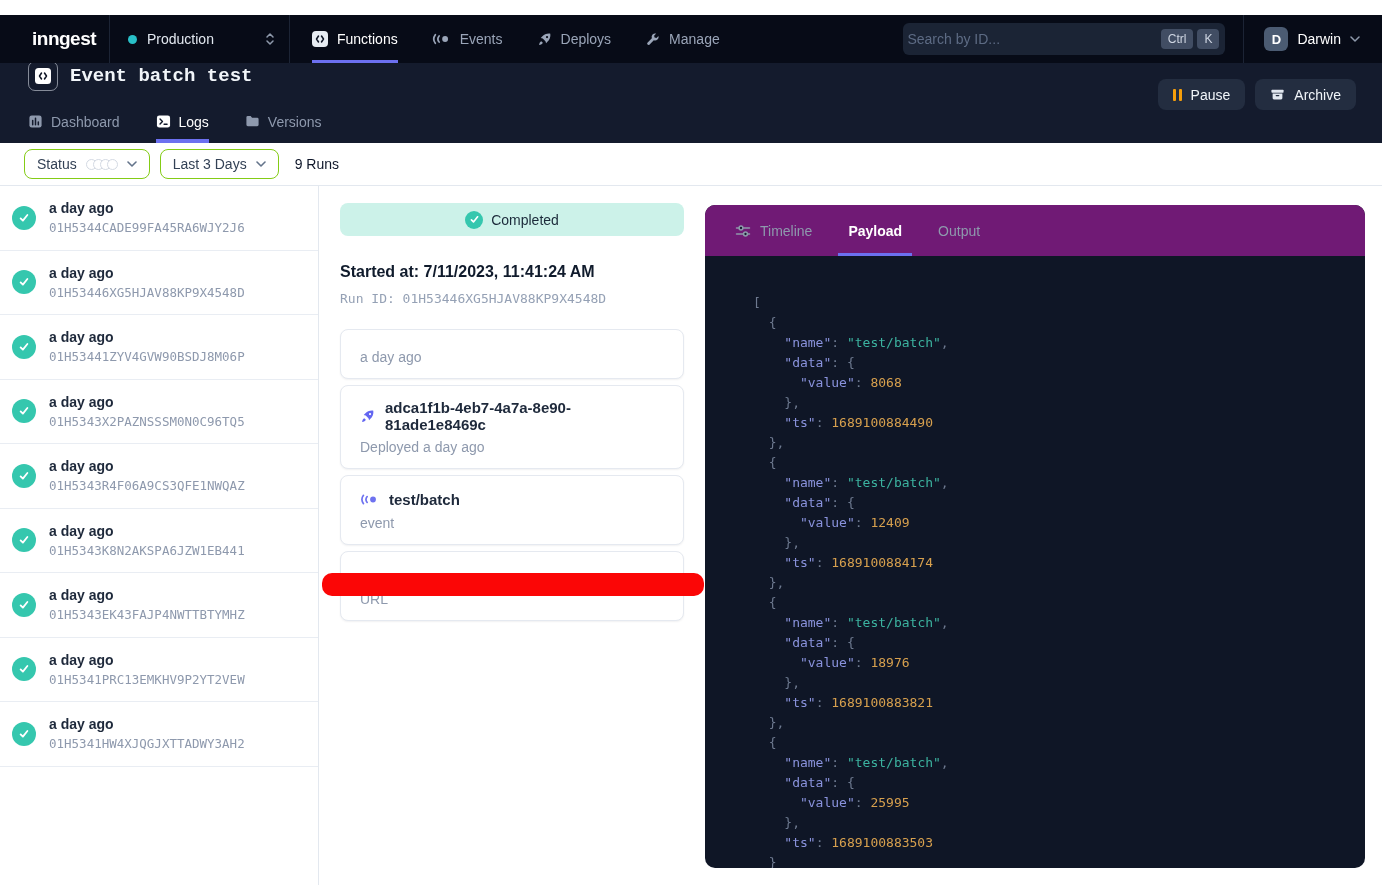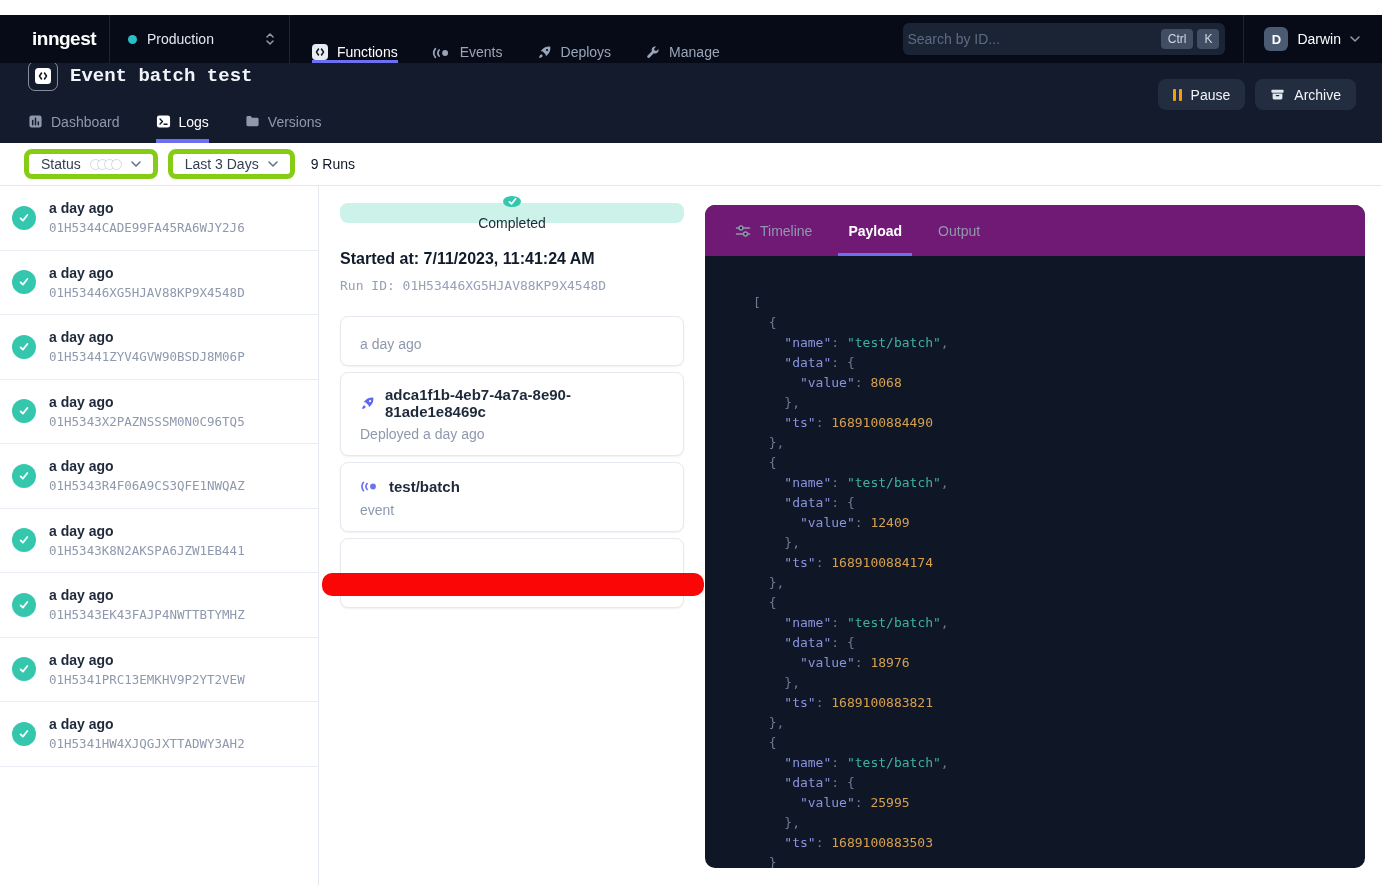--- a/index.html
+++ b/index.html
@@ -7,21 +7,21 @@
   body { font-family:"Liberation Sans", sans-serif; background:#ffffff; position:relative; color:#1e293b; }
 
   
   .topnav { position:absolute; left:0; top:15px; width:1382px; height:48px; background:#070b17; display:flex; align-items:stretch; z-index:20; }
   .logo-wrap { width:110px; display:flex; align-items:center; padding-left:32px; border-right:1px solid #1c2435; }
   .logo { color:#fff; font-weight:800; font-size:19px; letter-spacing:-0.5px; }
   .env-switch { width:180px; display:flex; align-items:center; gap:10px; padding:0 14px 0 18px; border-right:1px solid #1c2435; cursor:pointer; }
   .env-dot { width:9px; height:9px; border-radius:50%; background:#28c0c8; flex:0 0 auto; }
   .env-label { color:#e2e8f0; font-size:14px; flex:1; }
   .nav-tabs { display:flex; align-items:stretch; gap:34px; margin-left:22px; }
-  .nav-tab { display:flex; align-items:flex-end; gap:9px; color:#9aa5b8; font-size:14px; border-bottom:3px solid transparent; padding-top:3px; cursor:pointer; }
+  .nav-tab { display:flex; align-items:center; gap:9px; color:#9aa5b8; font-size:14px; border-bottom:3px solid transparent; padding-top:3px; cursor:pointer; }
   .nav-tab.active { color:#ffffff; border-bottom-color:#6c70f0; }
   .searchbox { margin-left:auto; margin-right:18px; align-self:center; width:322px; height:32px; background:#1b2435; border-radius:6px; display:flex; align-items:center; padding:0 6px 0 4px; }
   .searchbox input { flex:1; background:transparent; border:none; outline:none; color:#cbd5e1; font-size:14px; font-family:"Liberation Sans", sans-serif; }
   .searchbox input::placeholder { color:#5d6b84; }
   .kbd { background:#414d63; color:#cfd6e2; border-radius:4px; font-size:12px; padding:3px 7px; margin-left:4px; }
   .user-wrap { display:flex; align-items:center; gap:9px; padding:0 22px 0 20px; border-left:1px solid #1c2435; cursor:pointer; }
   .avatar { width:24px; height:24px; border-radius:6px; background:#4b5b72; color:#fff; font-size:13px; font-weight:700; display:flex; align-items:center; justify-content:center; }
   .user-name { color:#fff; font-size:14px; }
 
   
@@ -32,35 +32,35 @@
   .fn-tabs { position:absolute; left:28px; bottom:0; display:flex; gap:36px; height:43px; }
   .fn-tab { display:flex; align-items:center; gap:8px; font-size:14px; color:#8e99ad; border-bottom:4px solid transparent; padding-top:4px; cursor:pointer; }
   .fn-tab.active { color:#ffffff; border-bottom-color:#6c70f0; }
   .fn-actions { position:absolute; right:26px; top:31px; display:flex; gap:10px; }
   .hd-btn { height:31px; display:flex; align-items:center; gap:9px; background:#232d40; border:none; border-radius:8px; color:#f1f5f9; font-size:14px; padding:0 15px; cursor:pointer; font-family:"Liberation Sans", sans-serif; }
   .pause-bars { display:flex; gap:3px; }
   .pause-bars i { display:block; width:3px; height:12px; background:#f59e0b; border-radius:1px; }
 
   
   .filterbar { position:absolute; left:0; top:143px; width:1382px; height:43px; background:#fff; border-bottom:1px solid #e3e8ef; display:flex; align-items:center; padding-left:24px; gap:10px; }
-  .filter-btn { height:30px; border:5px solid #84cc16; background:#fff; border-radius:8px; display:flex; align-items:center; gap:9px; padding:0 12px; font-size:14px; color:#334155; cursor:pointer; font-family:"Liberation Sans", sans-serif; }
+  .filter-btn { height:30px; border:1px solid #84cc16; background:#fff; border-radius:8px; display:flex; align-items:center; gap:9px; padding:0 12px; font-size:14px; color:#334155; cursor:pointer; font-family:"Liberation Sans", sans-serif; }
   .status-dots { display:flex; }
   .status-dots i { width:11px; height:11px; border:1.5px solid #d4dae3; border-radius:50%; background:#fff; }
   .status-dots i + i { margin-left:-4px; }
   .runs-count { font-size:14px; font-weight:400; color:#0f172a; margin-left:6px; }
 
   
   .sidebar { position:absolute; left:0; top:186px; width:319px; height:699px; background:#fff; border-right:1px solid #e3e8ef; }
   .run-item { height:64.5px; display:flex; align-items:center; gap:13px; padding-left:12px; border-bottom:1px solid #e9edf3; cursor:pointer; }
   .check-circle { width:24px; height:24px; border-radius:50%; background:#35c7ae; display:flex; align-items:center; justify-content:center; flex:0 0 auto; }
   .run-time { font-size:14px; font-weight:700; color:#1e293b; }
   .run-id { font-family:"DejaVu Sans Mono", monospace; font-size:12.5px; color:#8e99ad; margin-top:4px; }
 
   .middle { position:absolute; left:319px; top:186px; width:386px; height:699px; background:#fff; padding:17px 21px 0; }
-  .status-badge { height:20px; background:#ccf2e9; border-radius:8px; display:flex; align-items:center; justify-content:center; gap:8px; font-size:14px; color:#1b2a3a;flex-direction:column; }
+  .status-badge { height:33px; background:#ccf2e9; border-radius:8px; display:flex; align-items:center; justify-content:center; gap:8px; font-size:14px; color:#1b2a3a; }
   .badge-circle { width:18px; height:18px; border-radius:50%; background:#35c7ae; display:flex; align-items:center; justify-content:center; }
   .started-at { margin-top:27px; font-size:16px; font-weight:700; color:#101b2c; }
   .run-id-line { margin-top:10px; font-family:"DejaVu Sans Mono", monospace; font-size:13px; color:#95a1b5; }
   .cards { margin-top:23px; }
   .card { position:relative; border:1px solid #e5e9f0; border-radius:8px; box-shadow:0 1px 2px rgba(15,23,42,.06); padding:13px 19px; margin-bottom:6px; background:#fff; cursor:pointer; }
   .card-title-row { display:flex; align-items:center; gap:10px; min-height:20px; }
   .card-title { font-size:15px; font-weight:700; color:#1e293b; }
   .card-sub { margin-top:6px; font-size:14px; color:#8e99ad; }
   .redaction { position:absolute; left:322px; top:573px; width:382px; height:23px; background:#fb0606; border-radius:10px; z-index:50; }
 

